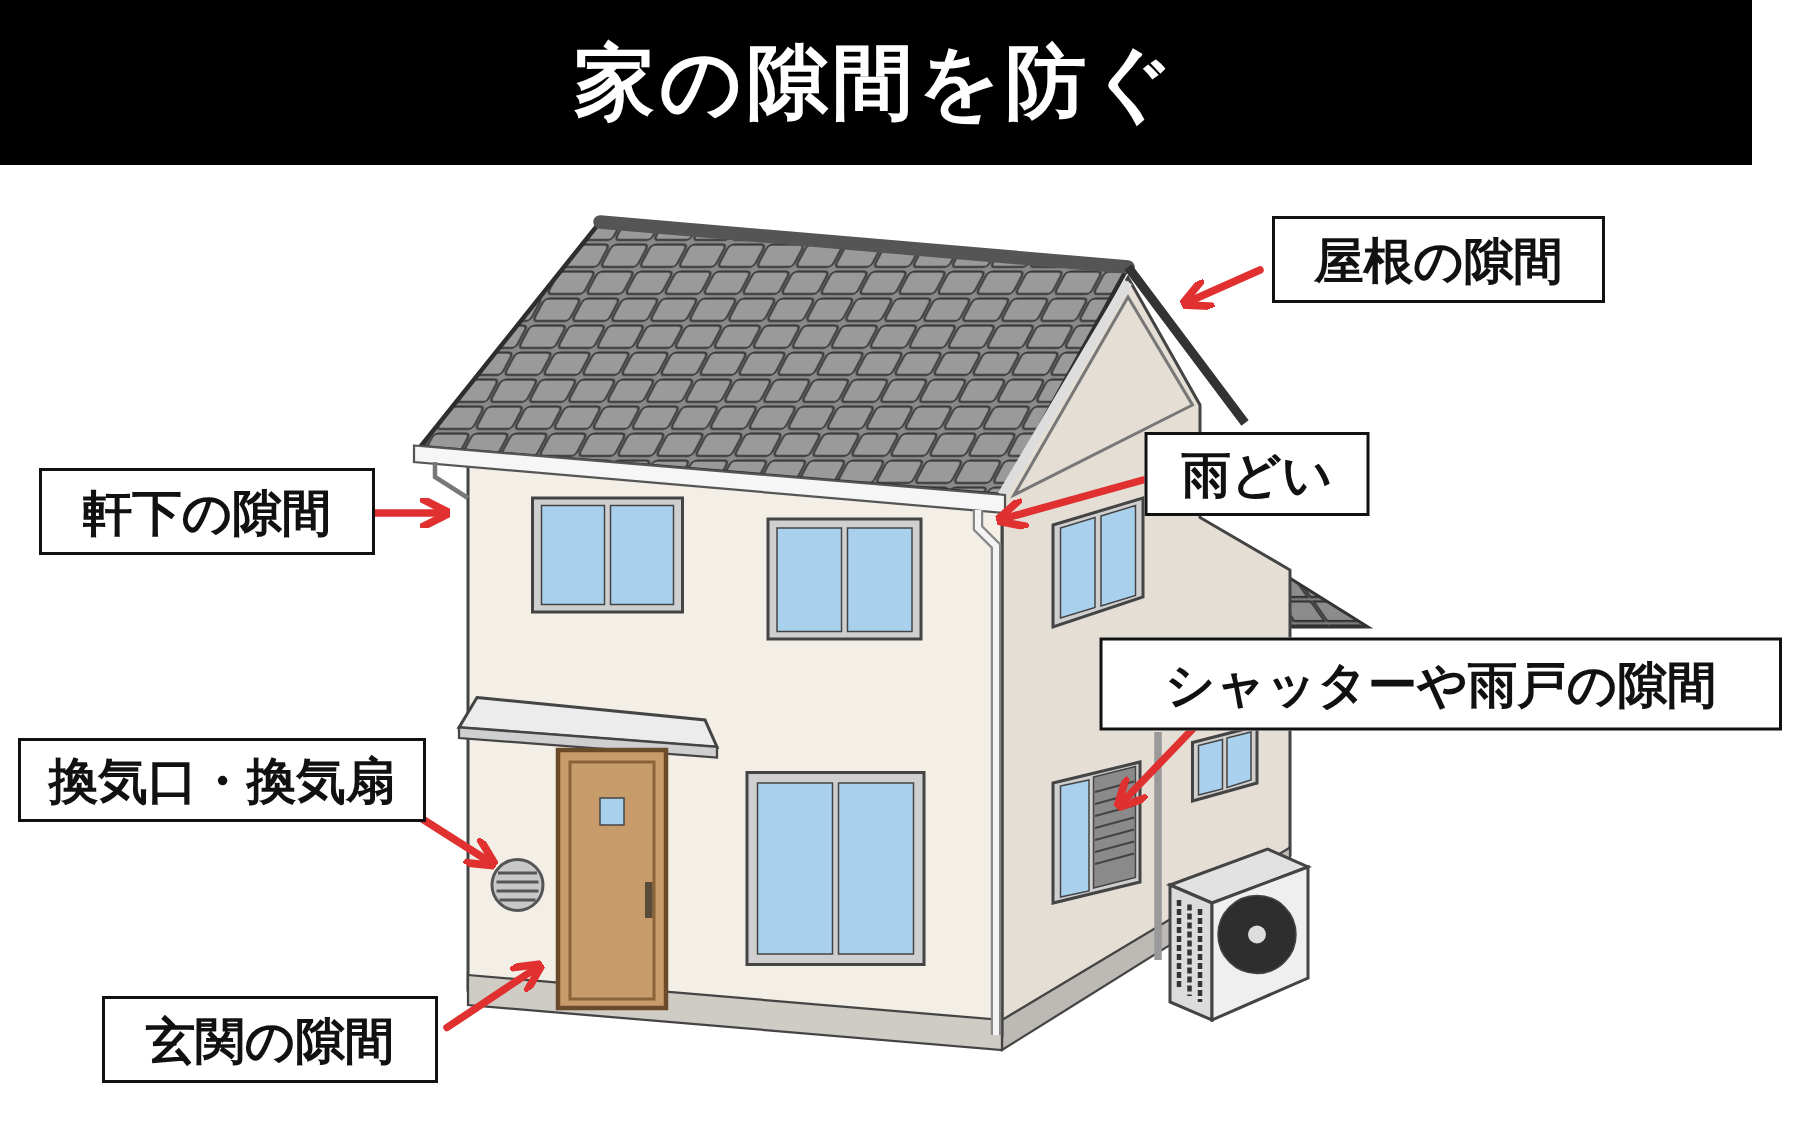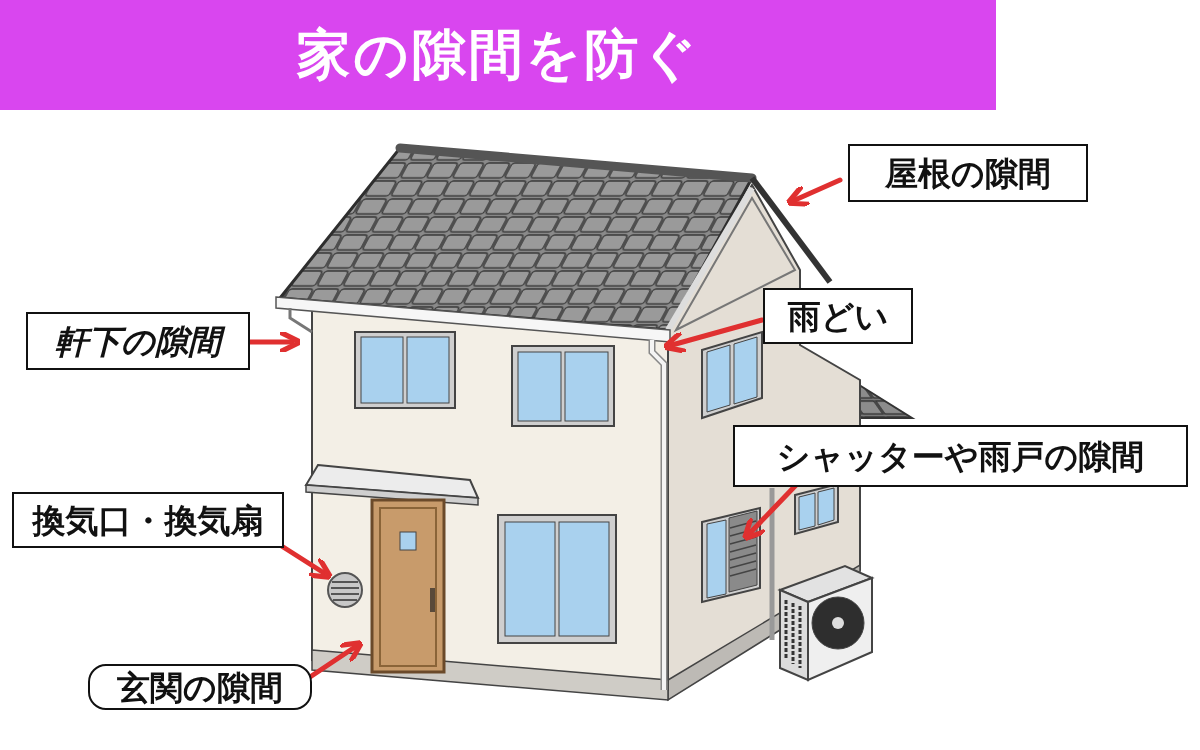--- a/index.html
+++ b/index.html
@@ -1,18 +1,18 @@
 <!DOCTYPE html>
 <html><head>
 <meta charset="utf-8">
 <style>
   html, body { margin:0; padding:0; }
   body { width:1200px; height:750px; background:#ffffff; position:relative; overflow:hidden;
          font-family:"DejaVu Sans", "Liberation Sans", sans-serif; }
-  .header { position:absolute; left:0; top:0; width:996px; height:110px; background:#d946ef;
+  .header { position:absolute; left:0; top:0; width:1168px; height:110px; background:#000000;
             display:flex; align-items:center; justify-content:center; }
   .header h1 { margin:0; color:#ffffff; font-size:54px; font-weight:bold; letter-spacing:3px; }
   .scene { position:absolute; left:0; top:110px; width:1200px; height:640px; }
   .label { position:absolute; background:#ffffff; border:2.5px solid #111; color:#111;
            font-weight:bold; font-size:33px; line-height:1; padding:7px 10px 7px 10px;
            white-space:nowrap; box-sizing:border-box; display:flex; align-items:center; justify-content:center; }
   svg.house { position:absolute; left:0; top:0; }
 </style>
 </head>
 <body>
@@ -131,18 +131,18 @@
       <line x1="840" y1="180" x2="795" y2="200" marker-end="url(#ah)"></line>
       <line x1="250" y1="342" x2="292" y2="342" marker-end="url(#ah)"></line>
       <line x1="762" y1="320" x2="672" y2="345" marker-end="url(#ah)"></line>
       <line x1="798" y1="483" x2="750" y2="533" marker-end="url(#ah)"></line>
       <line x1="280" y1="545" x2="324" y2="573" marker-end="url(#ah)"></line>
       <line x1="298" y1="685" x2="355" y2="647" marker-end="url(#ah)"></line>
     </g>
   </svg>
 </div>
 
-<div class="label" style="left:848px; top:144px; width:240px; height:58px;">屋根の隙間</div>
-<div class="label" style="left:26px; top:312px; width:224px; height:58px;font-style:italic;">軒下の隙間</div>
+<div class="label" style="left:848px; top:144px; width:222px; height:58px;">屋根の隙間</div>
+<div class="label" style="left:26px; top:312px; width:224px; height:58px;">軒下の隙間</div>
 <div class="label" style="left:763px; top:288px; width:150px; height:56px;text-align:right;">雨どい</div>
 <div class="label" style="left:733px; top:425px; width:455px; height:62px;">シャッターや雨戸の隙間</div>
 <div class="label" style="left:12px; top:492px; width:272px; height:56px;">換気口・換気扇</div>
-<div class="label" style="left:88px; top:664px; width:224px; height:46px;border-radius:18px;">玄関の隙間</div>
+<div class="label" style="left:68px; top:664px; width:224px; height:58px;">玄関の隙間</div>
 
 </body></html>

